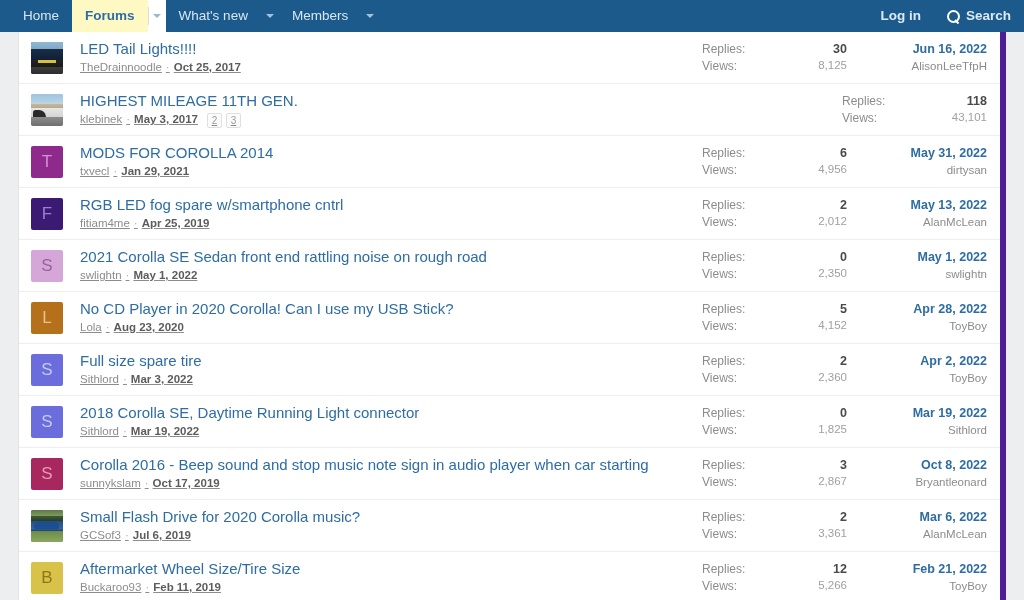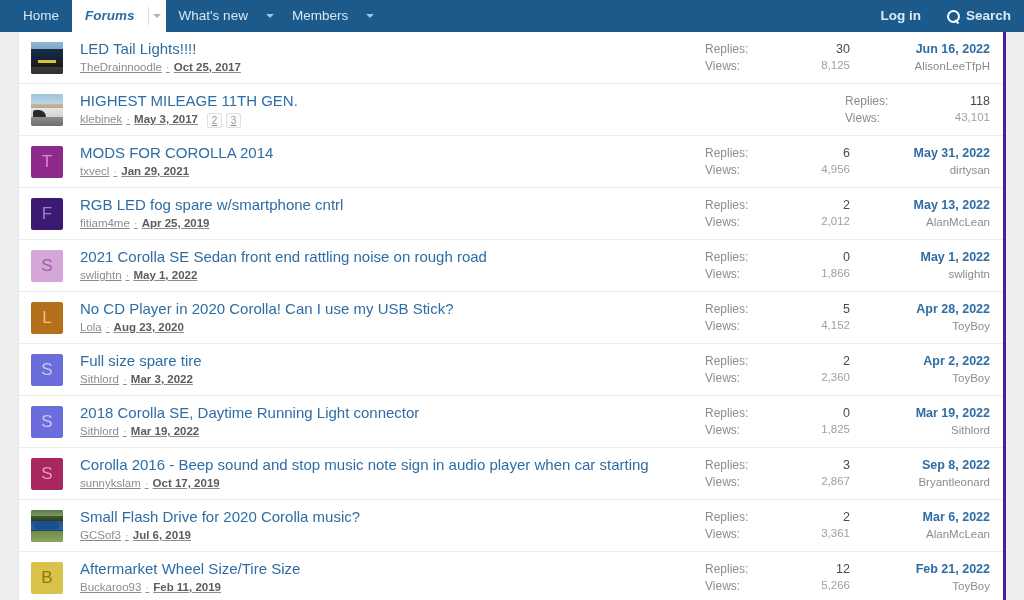--- a/index.html
+++ b/index.html
@@ -33,24 +33,23 @@
     color: #d6e7f3;
     font-size: 13.5px;
     line-height: 1;
     white-space: nowrap;
     cursor: pointer;
     user-select: none;
   }
 
   .nav-group { display: flex; align-items: stretch; }
   .nav-group.active .nav-item {
-    background: #ffffff;
+    background: #fef9c3;
     color: #2e6da4;
     font-weight: bold;
-    font-style: italic;
   }
   .nav-group.active .nav-caret {
     background: #ffffff;
   }
   .nav-group.active .nav-caret .caret-glyph {
     border-top-color: #9bb8cd;
   }
 
   .nav-caret {
     display: flex;
@@ -99,21 +98,21 @@
     height: 568px;
     background: #eceeef;
   }
   .gutter-left { width: 18px; flex: 0 0 18px; background: #eceeef; }
   .gutter-right { width: 18px; flex: 0 0 18px; background: #eceeef; }
 
   .content {
     flex: 1 1 auto;
     background: #1d4ed8;
     border-left: 1px solid #e3e3e3;
-    border-right: 3px solid #4c1d95;
+    border-right: 6px solid #4c1d95;
     overflow: hidden;
   }
 
   
   .thread-row {
     display: flex;
     align-items: center;
     height: 52px;
     padding: 0 13px 0 12px;
     border-bottom: 1px solid #eeeeee;
@@ -210,21 +209,21 @@
 
   
   .thread-stats {
     flex: 0 0 145px;
     font-size: 12px;
     color: #8c8c8c;
     line-height: 1.35;
   }
   .stat-line { display: flex; justify-content: space-between; }
   .stat-key { color: #8c8c8c; text-align: center; }
-  .stat-val-replies { color: #4a4a4a; font-weight: normal; font-size: 12.5px; }
+  .stat-val-replies { color: #4a4a4a; font-weight: bold; font-size: 12.5px; }
   .stat-val-views { color: #a0a0a0; font-size: 11.5px; }
 
   
   .thread-last {
     flex: 0 0 140px;
     text-align: right;
     line-height: 1.35;
   }
   .last-date {
     font-size: 12.5px;
@@ -400,21 +399,21 @@
             <span class="meta-date">May 1, 2022</span>
           </div>
         </div>
         <div class="thread-stats">
           <div class="stat-line">
             <span class="stat-key">Replies:</span>
             <span class="stat-val-replies">0</span>
           </div>
           <div class="stat-line">
             <span class="stat-key">Views:</span>
-            <span class="stat-val-views">1,866</span>
+            <span class="stat-val-views">2,350</span>
           </div>
         </div>
         <div class="thread-last">
           <a class="last-date">May 1, 2022</a>
           <a class="last-user">swlightn</a>
         </div>
       </div>
       <div class="thread-row">
         <div class="avatar" style="background: rgb(181, 112, 28); color: rgb(232, 192, 138);">
           <span class="ltr">L</span>
@@ -512,21 +511,21 @@
           <div class="stat-line">
             <span class="stat-key">Replies:</span>
             <span class="stat-val-replies">3</span>
           </div>
           <div class="stat-line">
             <span class="stat-key">Views:</span>
             <span class="stat-val-views">2,867</span>
           </div>
         </div>
         <div class="thread-last">
-          <a class="last-date">Sep 8, 2022</a>
+          <a class="last-date">Oct 8, 2022</a>
           <a class="last-user">Bryantleonard</a>
         </div>
       </div>
       <div class="thread-row">
         <div class="avatar photo photo-c" style="background: rgb(47, 99, 168);">
           <span class="ph"></span>
         </div>
         <div class="thread-main">
           <div style="white-space: nowrap; overflow: hidden;"><a class="thread-title">Small Flash Drive for 2020 Corolla music?</a></div>
           <div class="thread-meta">

